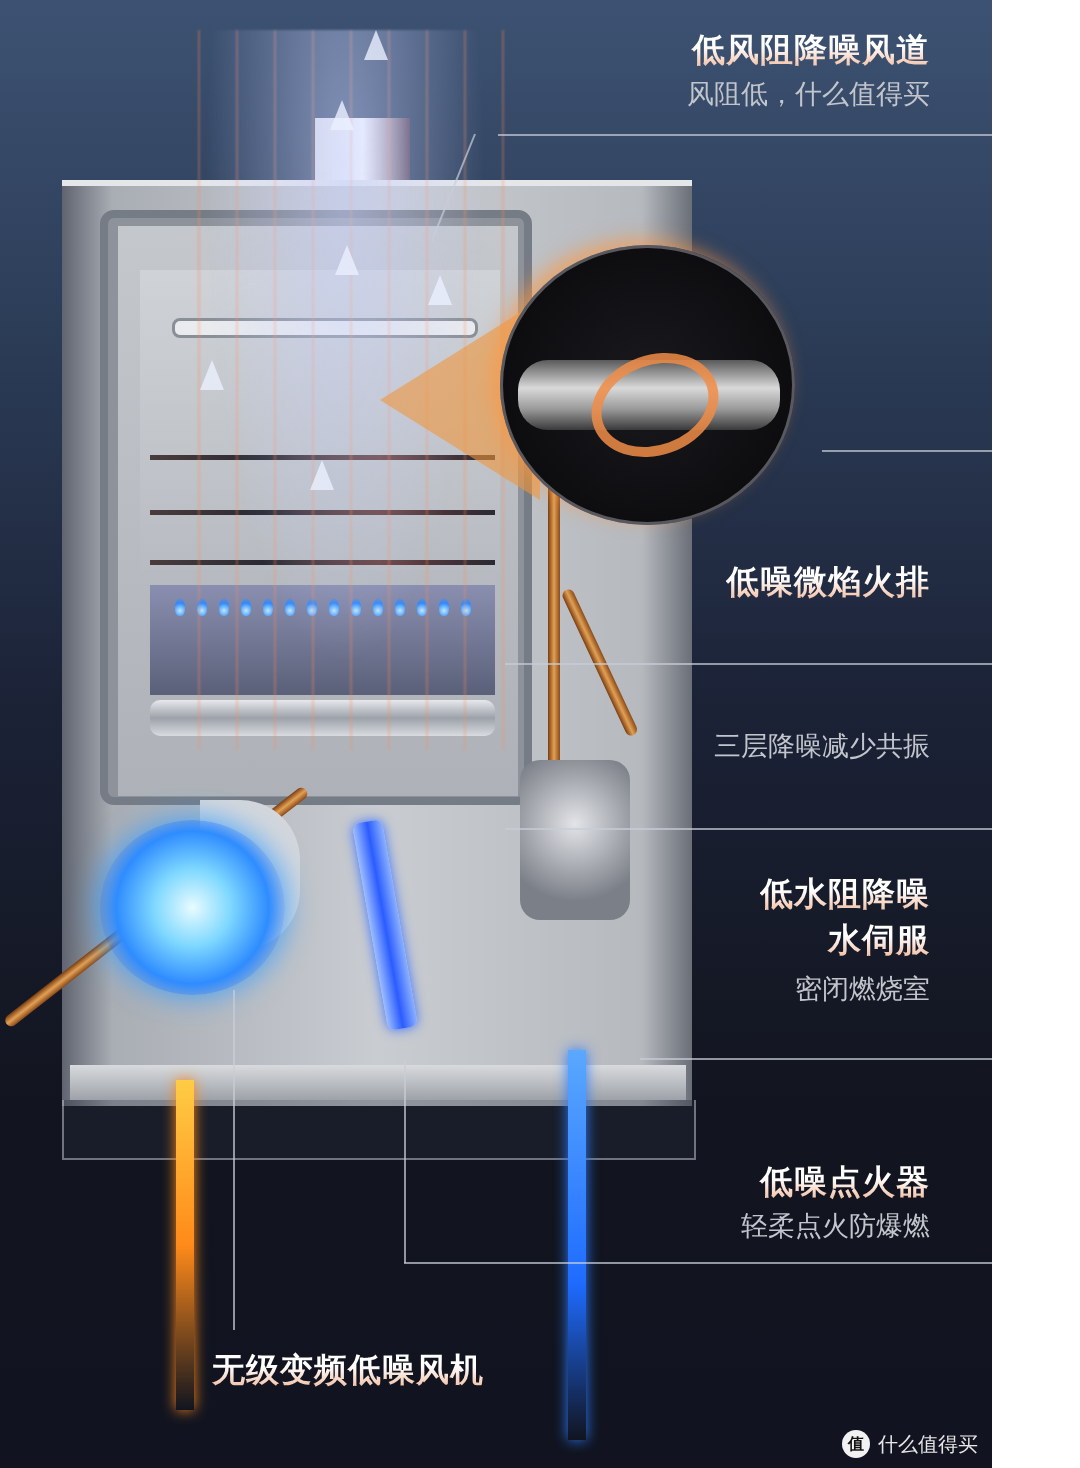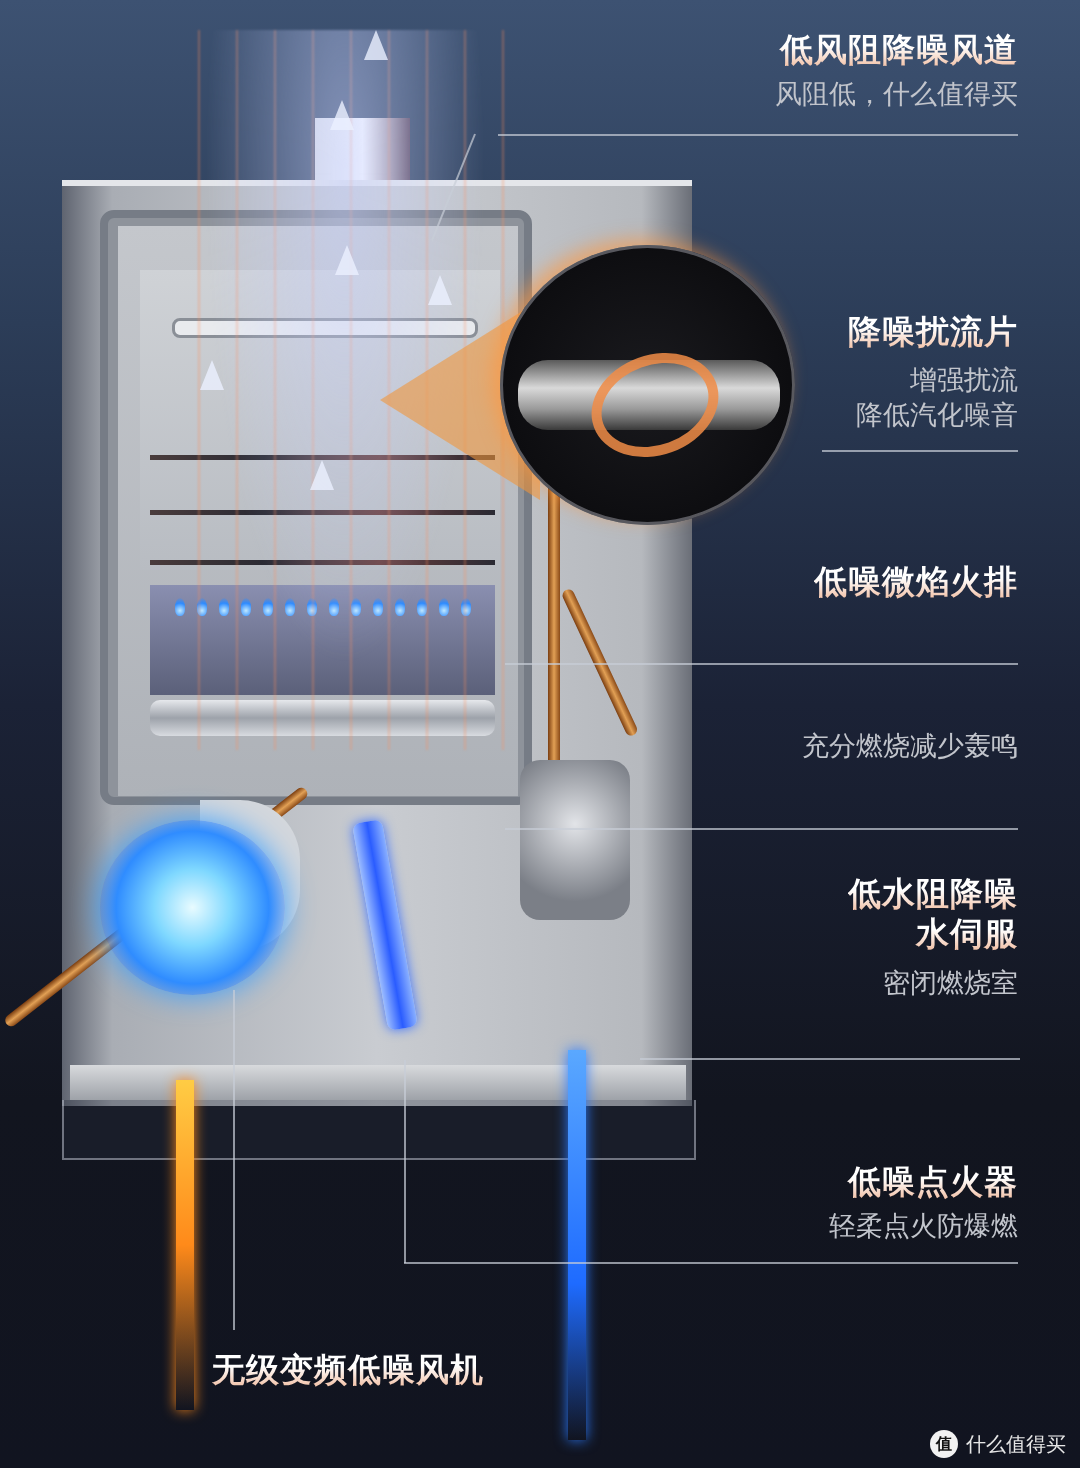--- a/index.html
+++ b/index.html
@@ -1,17 +1,17 @@
 <!DOCTYPE html>
 <html><head>
 <meta charset="utf-8">
 <style>
   html,body{margin:0;padding:0;}
   body{width:1080px;height:1468px;overflow:hidden;font-family:"DejaVu Sans","Liberation Sans",sans-serif;}
-  .stage{position:relative;width:1080px;height:1468px;overflow:hidden;
+  .stage{position:relative;width:992px;height:1468px;overflow:hidden;
     background:linear-gradient(180deg,#3d5272 0%,#2c3d58 22%,#1b2236 48%,#12151f 75%,#111420 100%);}
   .abs{position:absolute;}
   
   .shell{left:62px;top:180px;width:630px;height:920px;background:linear-gradient(90deg,#5f6470 0%,#a9adb4 8%,#c9ccd1 50%,#b6b9be 92%,#6a6e77 100%);border-top:6px solid #e4e6ea;}
   .shell-base{left:62px;top:1100px;width:630px;height:58px;border:2px solid rgba(220,225,235,.45);border-top:none;background:rgba(40,46,60,.35);}
   .shell-floor{left:70px;top:1065px;width:616px;height:35px;background:linear-gradient(180deg,#d8dadd,#9ea2a8);}
   .chamber{left:100px;top:210px;width:432px;height:595px;border-radius:14px;background:#8e939b;border:8px solid #767c86;box-sizing:border-box;}
   .chamber-inner{left:118px;top:226px;width:400px;height:570px;background:linear-gradient(180deg,#c4c7cc,#aeb2b8);}
   .plate{left:140px;top:270px;width:360px;height:300px;background:linear-gradient(180deg,#cfd2d6,#b8bcc2);}
   .slot{left:172px;top:318px;width:300px;height:14px;border-radius:8px;background:#e9ebee;border:3px solid #8a8f97;}
@@ -119,37 +119,32 @@
   <div class="abs line" style="left:640px;top:1058px;width:380px;height:2px"></div>
   <div class="abs line" style="left:404px;top:1262px;width:614px;height:2px"></div>
   <div class="abs line" style="left:404px;top:1060px;width:2px;height:203px"></div>
   <div class="abs line" style="left:233px;top:990px;width:2px;height:340px"></div>
 
   <div class="abs label" style="top:30px">
     <div class="ttl">低风阻降噪风道</div>
     <div class="sub">风阻低，什么值得买</div>
   </div>
 
-  <div class="abs label" style="top:312px">
-    <div class="ttl">降噪扰流片</div>
-    <div class="sub" style="margin-top:10px">增强扰流</div>
-    <div class="sub" style="margin-top:0">降低汽化噪音</div>
-  </div>
 
   <div class="abs label" style="top:562px">
     <div class="ttl">低噪微焰火排</div>
   </div>
 
   <div class="abs label" style="top:722px">
-    <div class="sub">充分燃烧减少轰鸣</div>
+    <div class="sub">三层降噪减少共振</div>
   </div>
 
   <div class="abs label" style="top:874px">
     <div class="ttl">低水阻降噪</div>
-    <div class="ttl" style="">水伺服</div>
+    <div class="ttl" style="margin-top:6px">水伺服</div>
     <div class="sub" style="margin-top:12px">密闭燃烧室</div>
   </div>
 
   <div class="abs label" style="top:1162px">
     <div class="ttl">低噪点火器</div>
     <div class="sub">轻柔点火防爆燃</div>
   </div>
 
   <div class="abs label left" style="top:1350px">
     <div class="ttl">无级变频低噪风机</div>

